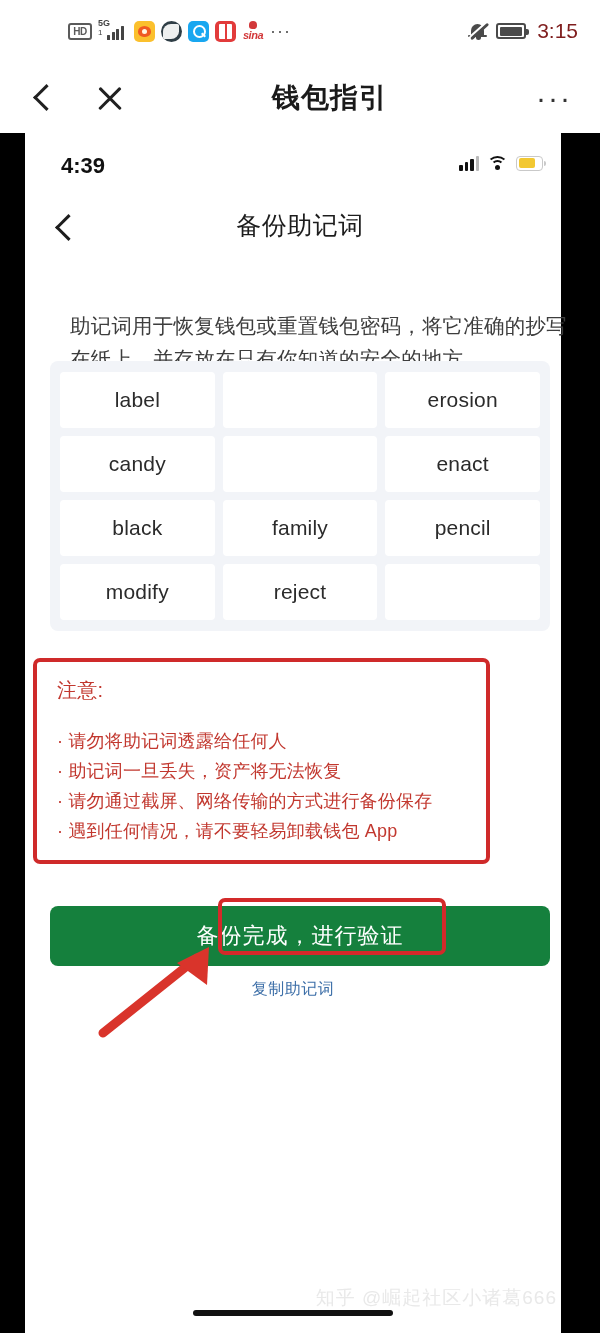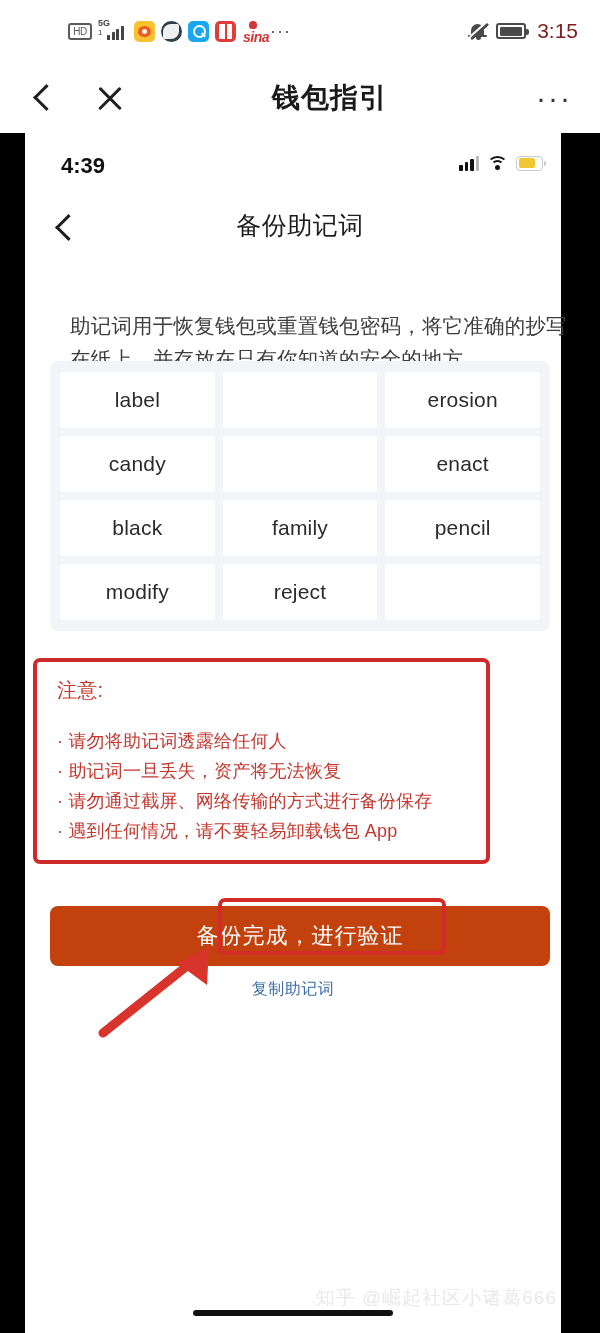--- a/index.html
+++ b/index.html
@@ -15,21 +15,21 @@
   .android-status {
     position: absolute; left: 0; top: 0; width: 600px; height: 62px;
     background: #ffffff;
   }
   .status-left {
     position: absolute; left: 68px; top: 20px;
     display: flex; align-items: center; gap: 6px;
   }
   .hd-badge {
     width: 24px; height: 17px; border: 2px solid #5a5a5a; border-radius: 3px;
-    font-size: 10px; font-weight: normal; color: #5a5a5a;
+    font-size: 10px; font-weight: bold; color: #5a5a5a;
     display: flex; align-items: center; justify-content: center; letter-spacing: -0.5px;
   }
   .sig-wrap { position: relative; width: 30px; height: 22px; }
   .sig-label { position: absolute; left: 0; top: -1px; font-size: 9px; font-weight: bold; color: #444; line-height: 9px; }
   .sig-sub { position: absolute; left: 0; top: 9px; font-size: 8px; color: #444; line-height: 8px; }
   .sig-bars { position: absolute; left: 9px; bottom: 2px; display: flex; align-items: flex-end; gap: 1.5px; }
   .sig-bars i { display: block; width: 3px; background: #444; border-radius: 0.5px; }
   .sig-bars i:nth-child(1) { height: 5px; }
   .sig-bars i:nth-child(2) { height: 8px; }
   .sig-bars i:nth-child(3) { height: 11px; }
@@ -62,21 +62,21 @@
   .ic-book::after {
     content: ""; position: absolute; left: 4px; top: 3px; right: 4px; bottom: 3px;
     background: #ffffff; border-radius: 1px;
   }
   .ic-book::before {
     content: ""; position: absolute; left: 10px; top: 3px; width: 1.5px; bottom: 3px;
     background: #e23b3b; z-index: 2;
   }
   .ic-sina { width: 22px; height: 20px; position: relative; }
   .ic-sina .s-eye { position: absolute; left: 7px; top: 0px; width: 8px; height: 8px; background: #d2383a; border-radius: 50% 50% 40% 40%; }
-  .ic-sina .s-txt { position: absolute; left: 1px; top: 8px; font-size: 14px; font-style: italic; font-weight: bold; color: #d2383a; letter-spacing: -0.5px; }
+  .ic-sina .s-txt { position: absolute; left: 1px; top: 8px; font-size: 11px; font-style: italic; font-weight: bold; color: #d2383a; letter-spacing: -0.5px; }
   .dots-h { font-size: 18px; color: #555; letter-spacing: 1px; line-height: 10px; }
   .status-right {
     position: absolute; right: 22px; top: 19px;
     display: flex; align-items: center; gap: 9px;
   }
   .bell-mute { position: relative; width: 18px; height: 21px; }
   .bell-mute .bell {
     position: absolute; left: 2px; top: 3px; width: 13px; height: 12px;
     background: #4a4a4a; border-radius: 7px 7px 2px 2px;
   }
@@ -212,21 +212,21 @@
     padding: 15px 20px 14px 20px;
   }
   .warn-title { font-size: 20px; color: #c2382f; margin-bottom: 22px; letter-spacing: .3px; }
   .warn-line {
     font-size: 18px; color: #c2382f; line-height: 30px; letter-spacing: .2px;
   }
 
   
   .cta {
     position: absolute; left: 25px; top: 773px; width: 500px; height: 60px;
-    background: #c2410c; border-radius: 8px;
+    background: #15803d; border-radius: 8px;
     display: flex; align-items: center; justify-content: center;
     font-size: 22px; color: #ffffff; letter-spacing: 1px; cursor: pointer;
   }
   .copy-link {
     position: absolute; left: 0; right: 0; top: 846px; text-align: center;
     font-size: 16px; color: #3d6fa8; letter-spacing: .5px; cursor: pointer;
   }
 
   
   .cta-highlight {

